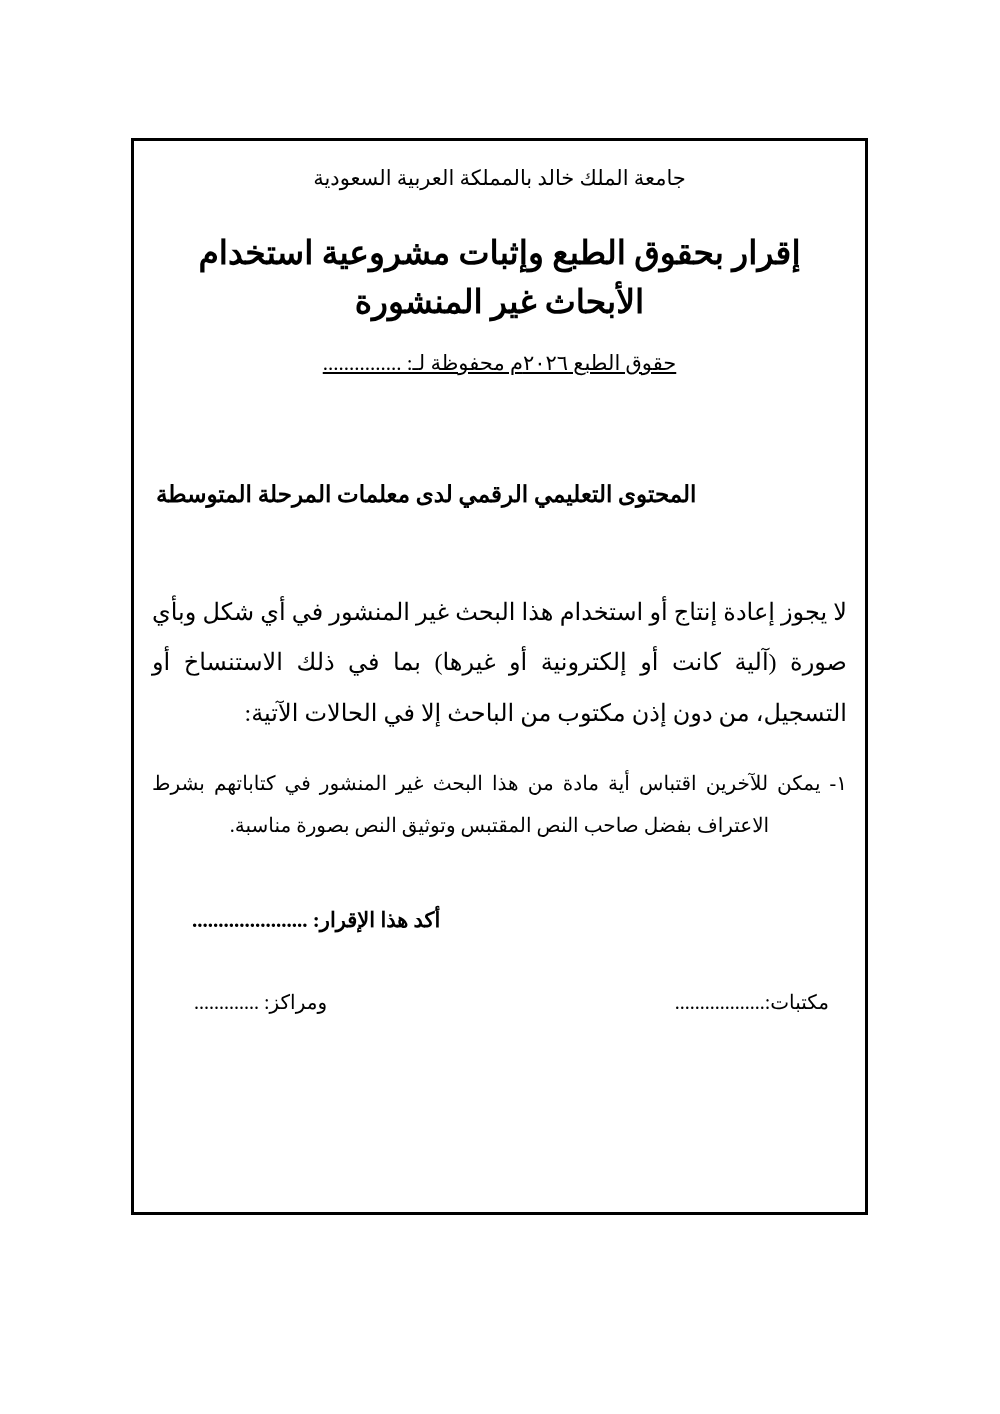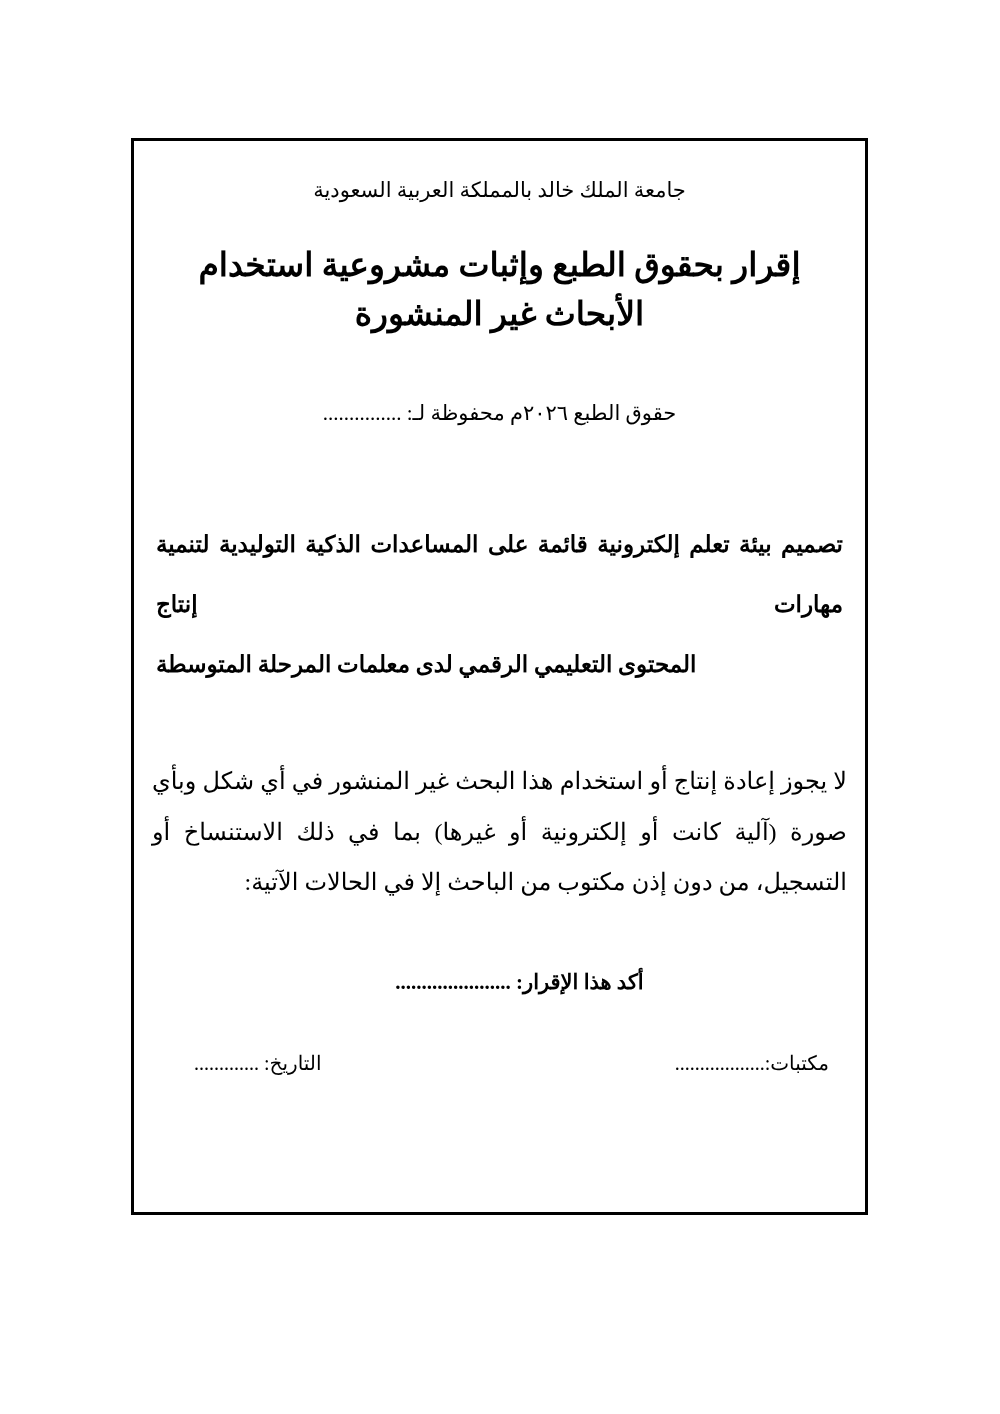--- a/index.html
+++ b/index.html
@@ -39,40 +39,41 @@
   .frame-inner {
     position: absolute;
     left: 18px;
     right: 18px;
     top: 0;
     bottom: 0;
   }
 
   
   .university-line {
-    margin-top: 34px;
+    margin-top: 22px;
     text-align: center;
     font-size: 21px;
     line-height: 1.5;
     font-weight: normal;
   }
 
   .declaration-heading {
     margin-top: 34px;
     text-align: center;
     font-size: 33px;
     font-weight: bold;
     line-height: 1.5;
   }
 
   .copyright-line {
-    margin-top: 58px;
+    margin-top: 20px;
     text-align: center;
     font-size: 21px;
     line-height: 1.5;
+    text-decoration: underline;
   }
 
   
   .research-title {
     margin-top: 86px;
     text-align: center;
     font-size: 23px;
     font-weight: bold;
     line-height: 2.6;
     padding: 0 4px;
@@ -105,21 +106,21 @@
   }
   .clause.first-clause {
     margin-top: 24px;
   }
 
   
   .affirmation-line {
     margin-top: 58px;
     font-size: 21px;
     font-weight: bold;
-    text-align: center;
+    text-align: left;
     line-height: 1.6;
     padding-left: 40px;
   }
 
   .signature-row {
     margin-top: 48px;
     display: flex;
     flex-direction: row;
     justify-content: space-between;
     align-items: baseline;
@@ -142,32 +143,32 @@
   <div class="declaration-frame">
     <div class="frame-inner">
 
       <div class="university-line">جامعة الملك خالد بالمملكة العربية السعودية</div>
 
       <div class="declaration-heading">إقرار بحقوق الطبع وإثبات مشروعية استخدام الأبحاث غير المنشورة</div>
 
       <div class="copyright-line">حقوق الطبع ٢٠٢٦م محفوظة لـ: ...............</div>
 
       <div class="research-title">
-        <span class="title-line-1">تصميم بيئة تعلم إلكترونية قائمة على المساعدات الذكية التوليدية لتنمية مهارات إنتاج</span>
         <span class="title-line-2">المحتوى التعليمي الرقمي لدى معلمات المرحلة المتوسطة</span>
       </div>
 
       <div class="terms-intro">لا يجوز إعادة إنتاج أو استخدام هذا البحث غير المنشور في أي شكل وبأي صورة (آلية كانت أو إلكترونية أو غيرها) بما في ذلك الاستنساخ أو التسجيل، من دون إذن مكتوب من الباحث إلا في الحالات الآتية:</div>
 
+      <div class="clause first-clause">١- يمكن للآخرين اقتباس أية مادة من هذا البحث غير المنشور في كتاباتهم بشرط  الاعتراف بفضل صاحب النص المقتبس وتوثيق النص بصورة مناسبة.</div>
 
 
 
       <div class="affirmation-line">أكد هذا الإقرار: ......................</div>
 
       <div class="signature-row">
         <span class="sig-field">مكتبات:..................</span>
-        <span class="date-field">التاريخ: .............</span>
+        <span class="date-field">ومراكز: .............</span>
       </div>
 
     </div>
   </div>
 
 </div>
 
 </body></html>

